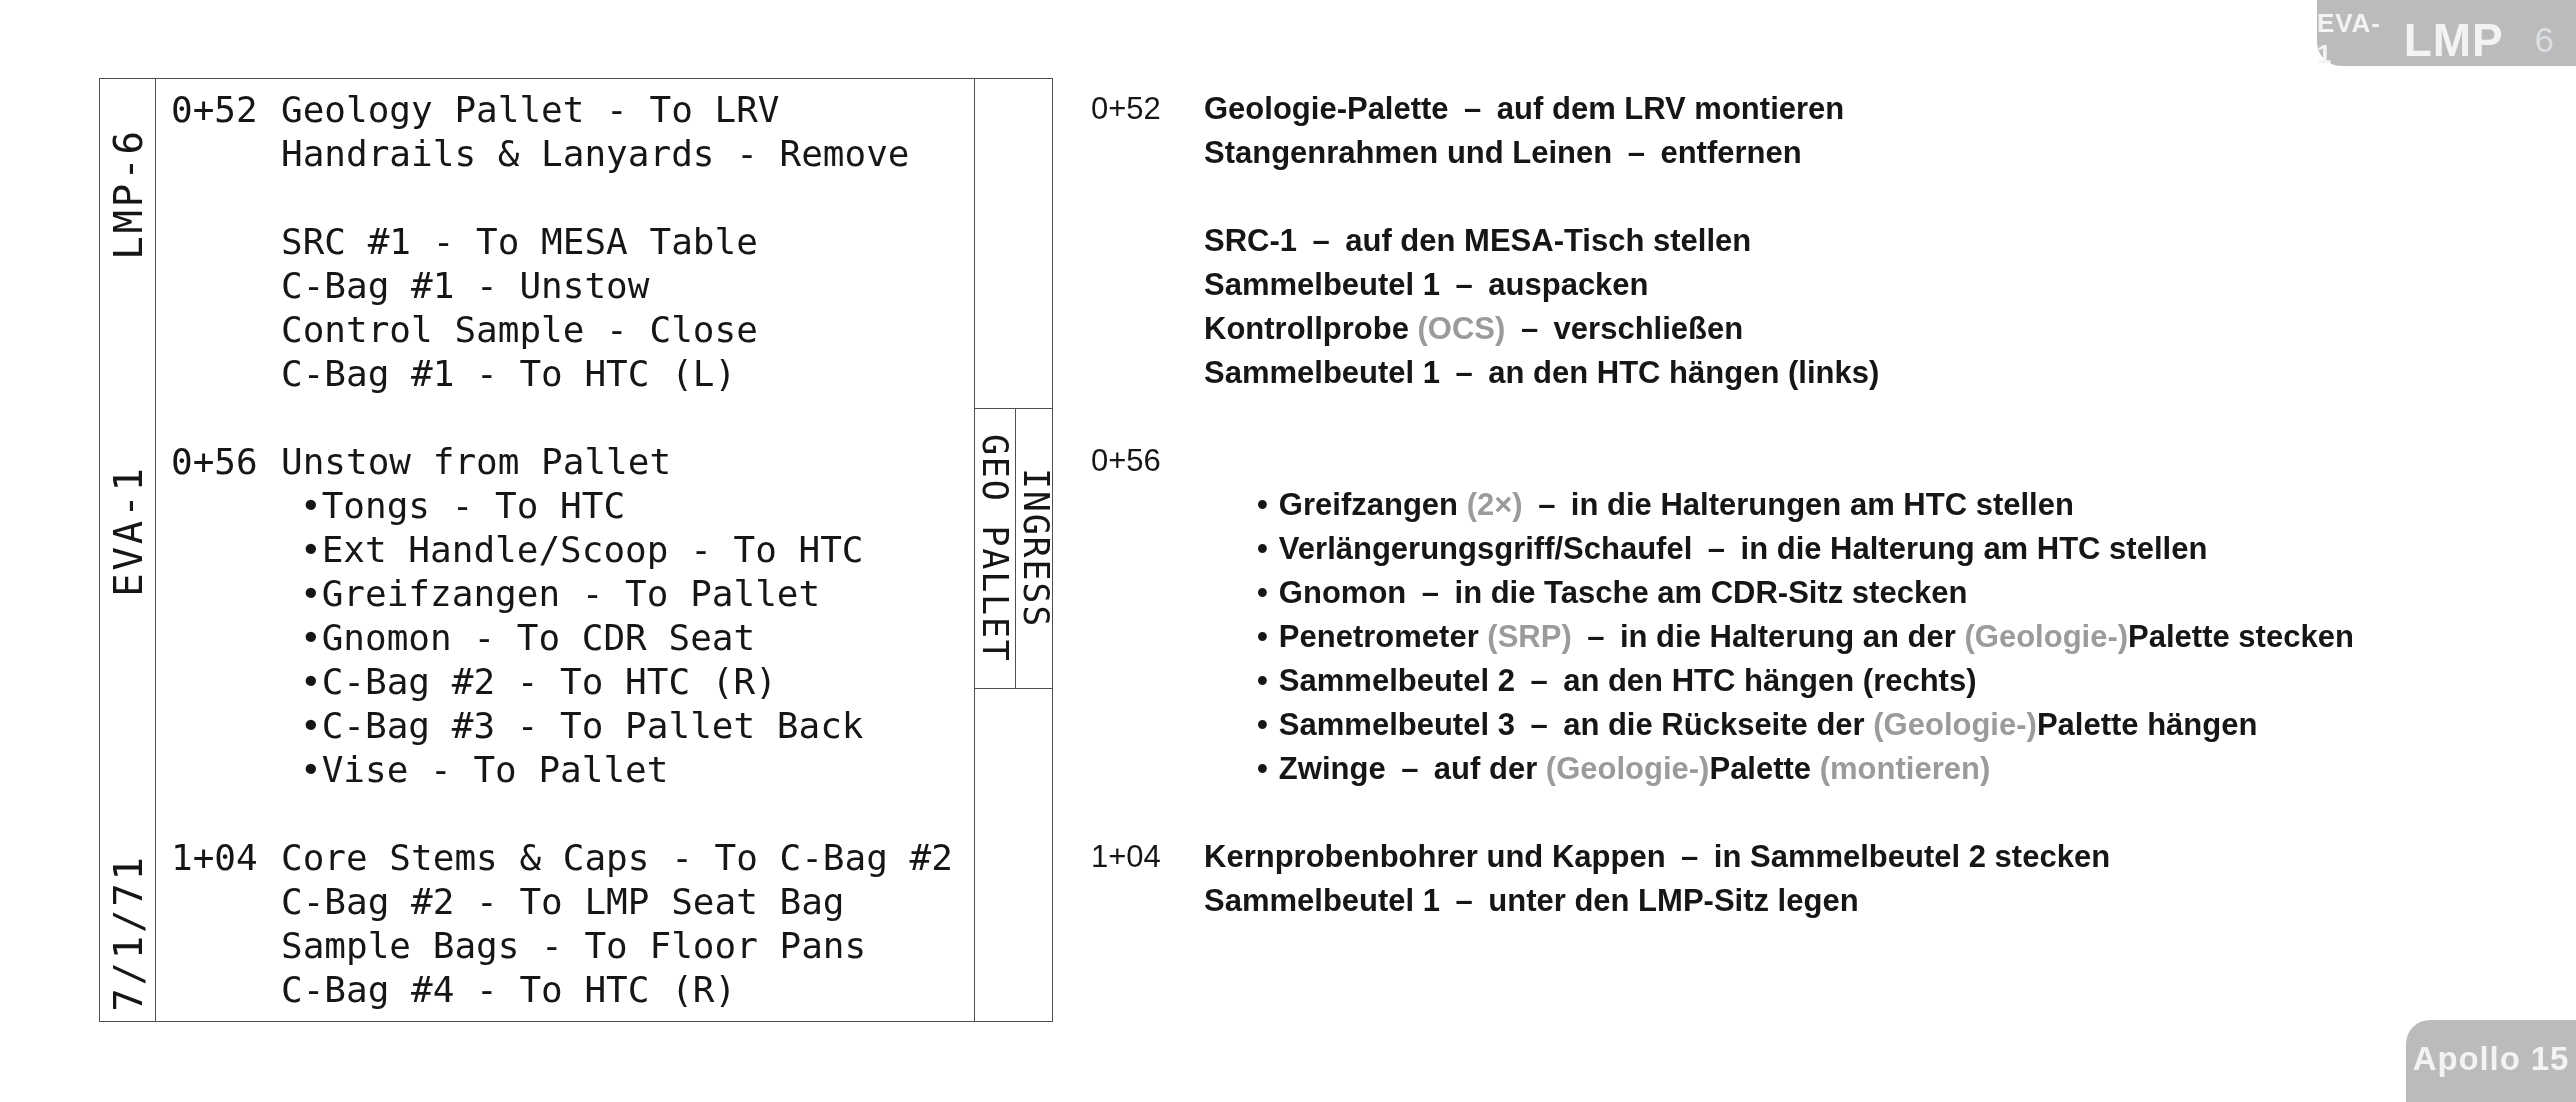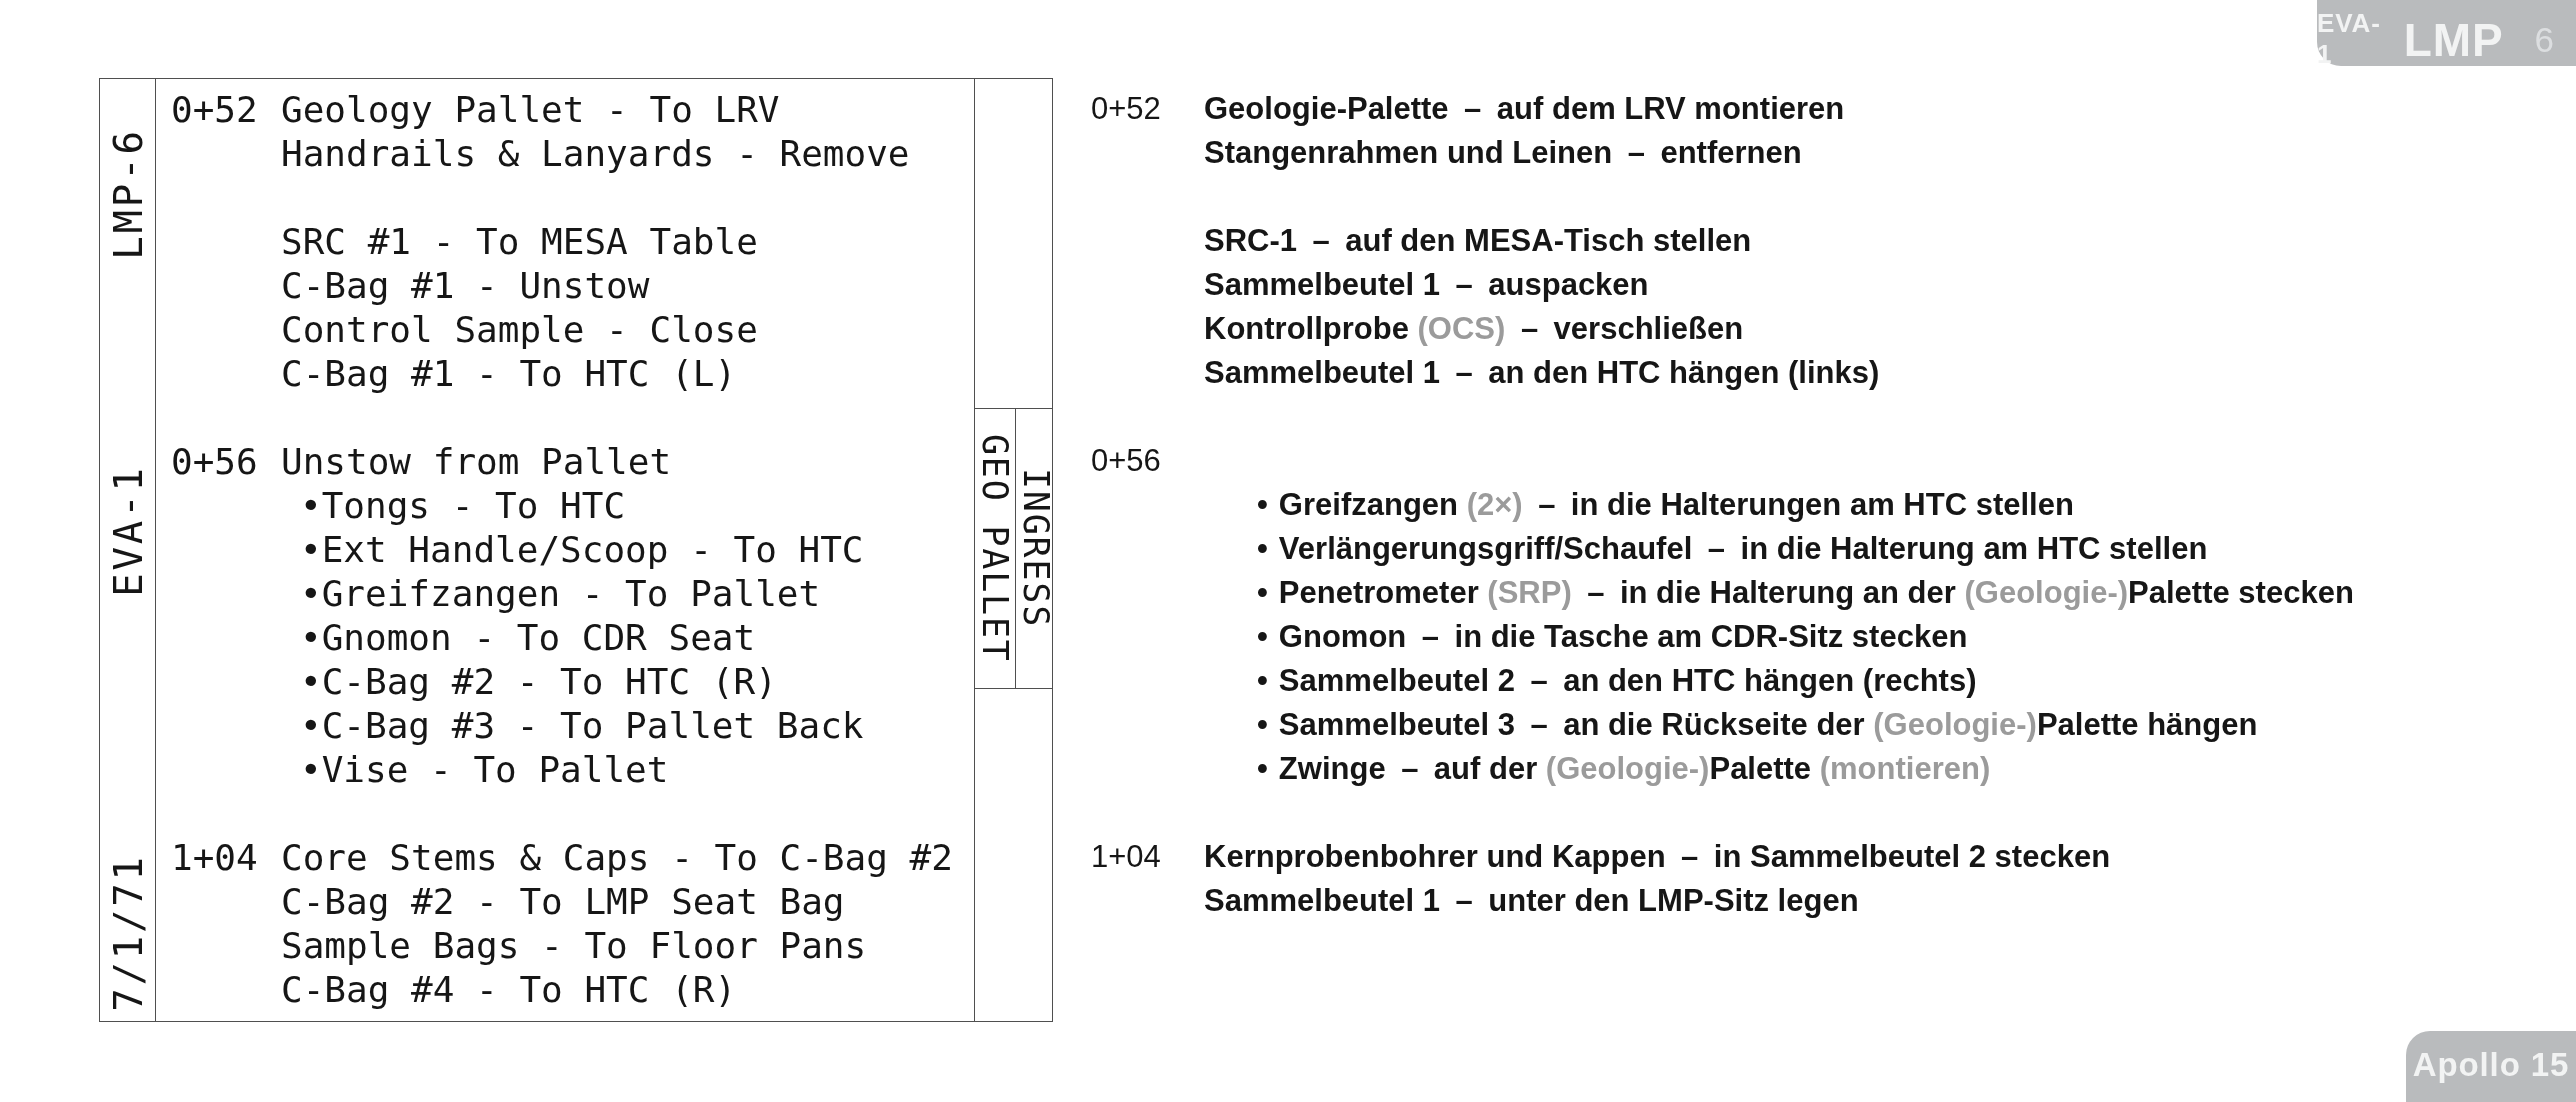--- a/index.html
+++ b/index.html
@@ -85,21 +85,21 @@
     border-bottom-left-radius:24px;
     display:flex;align-items:baseline;justify-content:flex-end;
     padding-right:22px;box-sizing:border-box;
   }
   .header-badge .hb-eva{font-size:26px;font-weight:bold;color:var(--badge-text);letter-spacing:0.9px;align-self:center;transform:translateY(6.4px);}
   .header-badge .hb-role{font-size:46px;font-weight:bold;color:var(--badge-text);margin-left:18.4px;letter-spacing:0.9px;align-self:center;transform:translateY(7.3px);}
   .header-badge .hb-num{font-size:35px;font-weight:300;color:var(--badge-num);margin-left:31px;align-self:center;transform:translateY(7.3px);}
 
   .footer-badge{
     position:absolute;bottom:0;right:0;
-    width:170px;height:71px;
+    width:170px;height:82px;
     background:var(--badge-bg);
     border-top-left-radius:24px;
     display:flex;align-items:center;justify-content:center;margin-left:32px;
   }
   .footer-badge .fb-text{font-size:33px;font-weight:bold;color:var(--badge-text);letter-spacing:0.9px;transform:translateY(-1.8px);}
 </style>
 </head>
 <body>
 
 <div class="page">
@@ -152,22 +152,22 @@
       <div class="g-row"><span class="g-text"><span>Stangenrahmen und Leinen – entfernen</span></span></div>
       <div class="g-row blank"></div>
       <div class="g-row"><span class="g-text"><span>SRC-1 – auf den MESA-Tisch stellen</span></span></div>
       <div class="g-row"><span class="g-text"><span>Sammelbeutel 1 – auspacken</span></span></div>
       <div class="g-row"><span class="g-text"><span>Kontrollprobe </span><span class="muted">(OCS)</span><span> – verschließen</span></span></div>
       <div class="g-row"><span class="g-text"><span>Sammelbeutel 1 – an den HTC hängen (links)</span></span></div>
       <div class="g-row blank"></div>
       <div class="g-row"><span class="g-time">0+56</span></div>
       <div class="g-row"><span class="g-text g-indent"><span class="g-bullet">•</span><span>Greifzangen </span><span class="muted">(2×)</span><span> – in die Halterungen am HTC stellen</span></span></div>
       <div class="g-row"><span class="g-text g-indent"><span class="g-bullet">•</span><span>Verlängerungsgriff/Schaufel – in die Halterung am HTC stellen</span></span></div>
+      <div class="g-row"><span class="g-text g-indent"><span class="g-bullet">•</span><span>Gnomon – in die Tasche am CDR-Sitz stecken</span></span></div>
       <div class="g-row"><span class="g-text g-indent"><span class="g-bullet">•</span><span>Penetrometer </span><span class="muted">(SRP)</span><span> – in die Halterung an der </span><span class="muted">(Geologie-)</span><span>Palette stecken</span></span></div>
-      <div class="g-row"><span class="g-text g-indent"><span class="g-bullet">•</span><span>Gnomon – in die Tasche am CDR-Sitz stecken</span></span></div>
       <div class="g-row"><span class="g-text g-indent"><span class="g-bullet">•</span><span>Sammelbeutel 2 – an den HTC hängen (rechts)</span></span></div>
       <div class="g-row"><span class="g-text g-indent"><span class="g-bullet">•</span><span>Sammelbeutel 3 – an die Rückseite der </span><span class="muted">(Geologie-)</span><span>Palette hängen</span></span></div>
       <div class="g-row"><span class="g-text g-indent"><span class="g-bullet">•</span><span>Zwinge – auf der </span><span class="muted">(Geologie-)</span><span>Palette </span><span class="muted">(montieren)</span></span></div>
       <div class="g-row blank"></div>
       <div class="g-row"><span class="g-time">1+04</span><span class="g-text"><span>Kernprobenbohrer und Kappen – in Sammelbeutel 2 stecken</span></span></div>
       <div class="g-row"><span class="g-text"><span>Sammelbeutel 1 – unter den LMP-Sitz legen</span></span></div>
     </div>
 
   <div class="header-badge">
     <span class="hb-eva">EVA-1</span>

